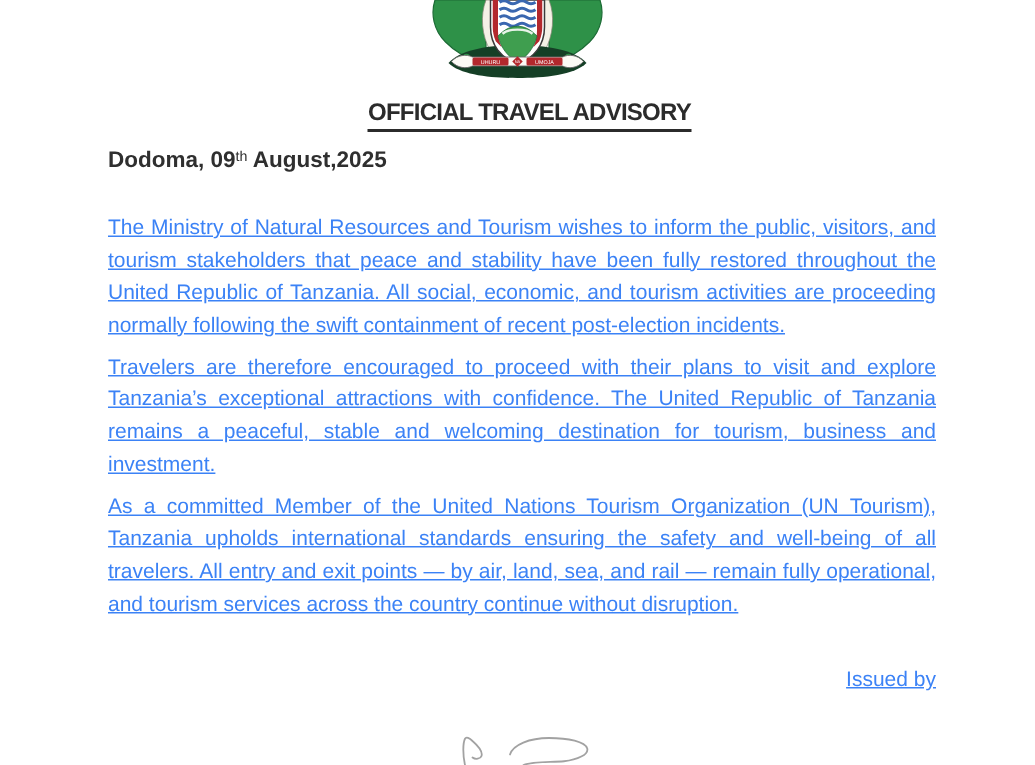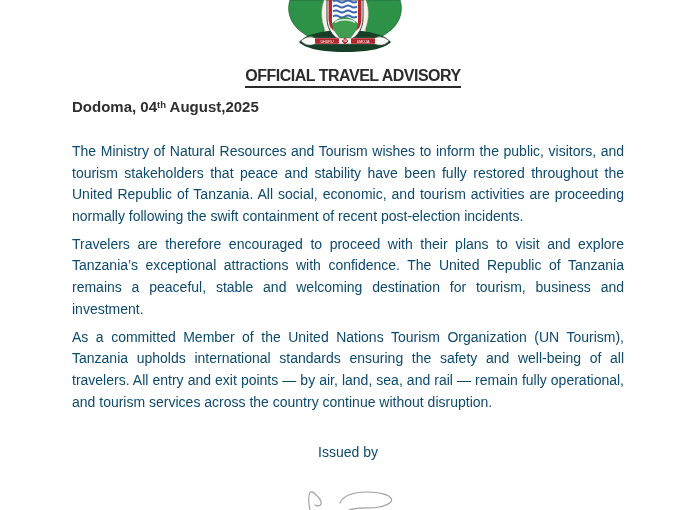--- a/index.html
+++ b/index.html
@@ -42,36 +42,37 @@
     top: 98px;
     font-size: 15px;
     font-weight: 700;
     color: #2f2f2f;
     line-height: 18px;
   }
   .dateline .ord {
     font-size: 9.5px;
     position: relative;
     top: -4.5px;
-    font-weight: 700;
+    font-weight: 400;
   }
   .doc-body {
     position: absolute;
     left: 72px;
     top: 141px;
     width: 552px;
     font-size: 14px;
     line-height: 21.6px;
-    color: #0c4a6e;
+    color: #3b82f6;
     text-align: justify;
+    text-decoration: underline;
   }
   .doc-body p { margin: 0 0 6.5px 0; }
   .issued {
     margin-top: 29px !important;
-    text-align: center;
+    text-align: right;
   }
   .signature {
     position: absolute;
     left: 300px;
     top: 490px;
     width: 120px;
     height: 20px;
   }
 </style>
 </head>
@@ -114,21 +115,21 @@
     <text x="40" y="42.7" font-size="3.6" fill="#ffffff" text-anchor="middle">UHURU</text>
     <text x="58" y="42.2" font-size="2.6" fill="#ffffff" text-anchor="middle">NA</text>
     <text x="76" y="42.7" font-size="3.6" fill="#ffffff" text-anchor="middle">UMOJA</text>
   </svg>
 
   <div class="title-row">
     <span class="title">OFFICIAL TRAVEL ADVISORY</span>
   </div>
 
   <div class="dateline">
-    <span>Dodoma, 04</span><span class="ord">th</span><span> August,2025</span>
+    <span>Dodoma, 09</span><span class="ord">th</span><span> August,2025</span>
   </div>
 
   <div class="doc-body">
     <p>The Ministry of Natural Resources and Tourism wishes to inform the public, visitors, and tourism stakeholders that peace and stability have been fully restored throughout the United Republic of Tanzania. All social, economic, and tourism activities are proceeding normally following the swift containment of recent post-election incidents.</p>
     <p>Travelers are therefore encouraged to proceed with their plans to visit and explore Tanzania’s exceptional attractions with confidence. The United Republic of Tanzania remains a peaceful, stable and welcoming destination for tourism, business and investment.</p>
     <p>As a committed Member of the United Nations Tourism Organization (UN Tourism), Tanzania upholds international standards ensuring the safety and well-being of all travelers. All entry and exit points — by air, land, sea, and rail — remain fully operational, and tourism services across the country continue without disruption.</p>
     <p class="issued">Issued by</p>
   </div>
 
   <svg class="signature" viewBox="0 0 120 20" aria-hidden="true">

